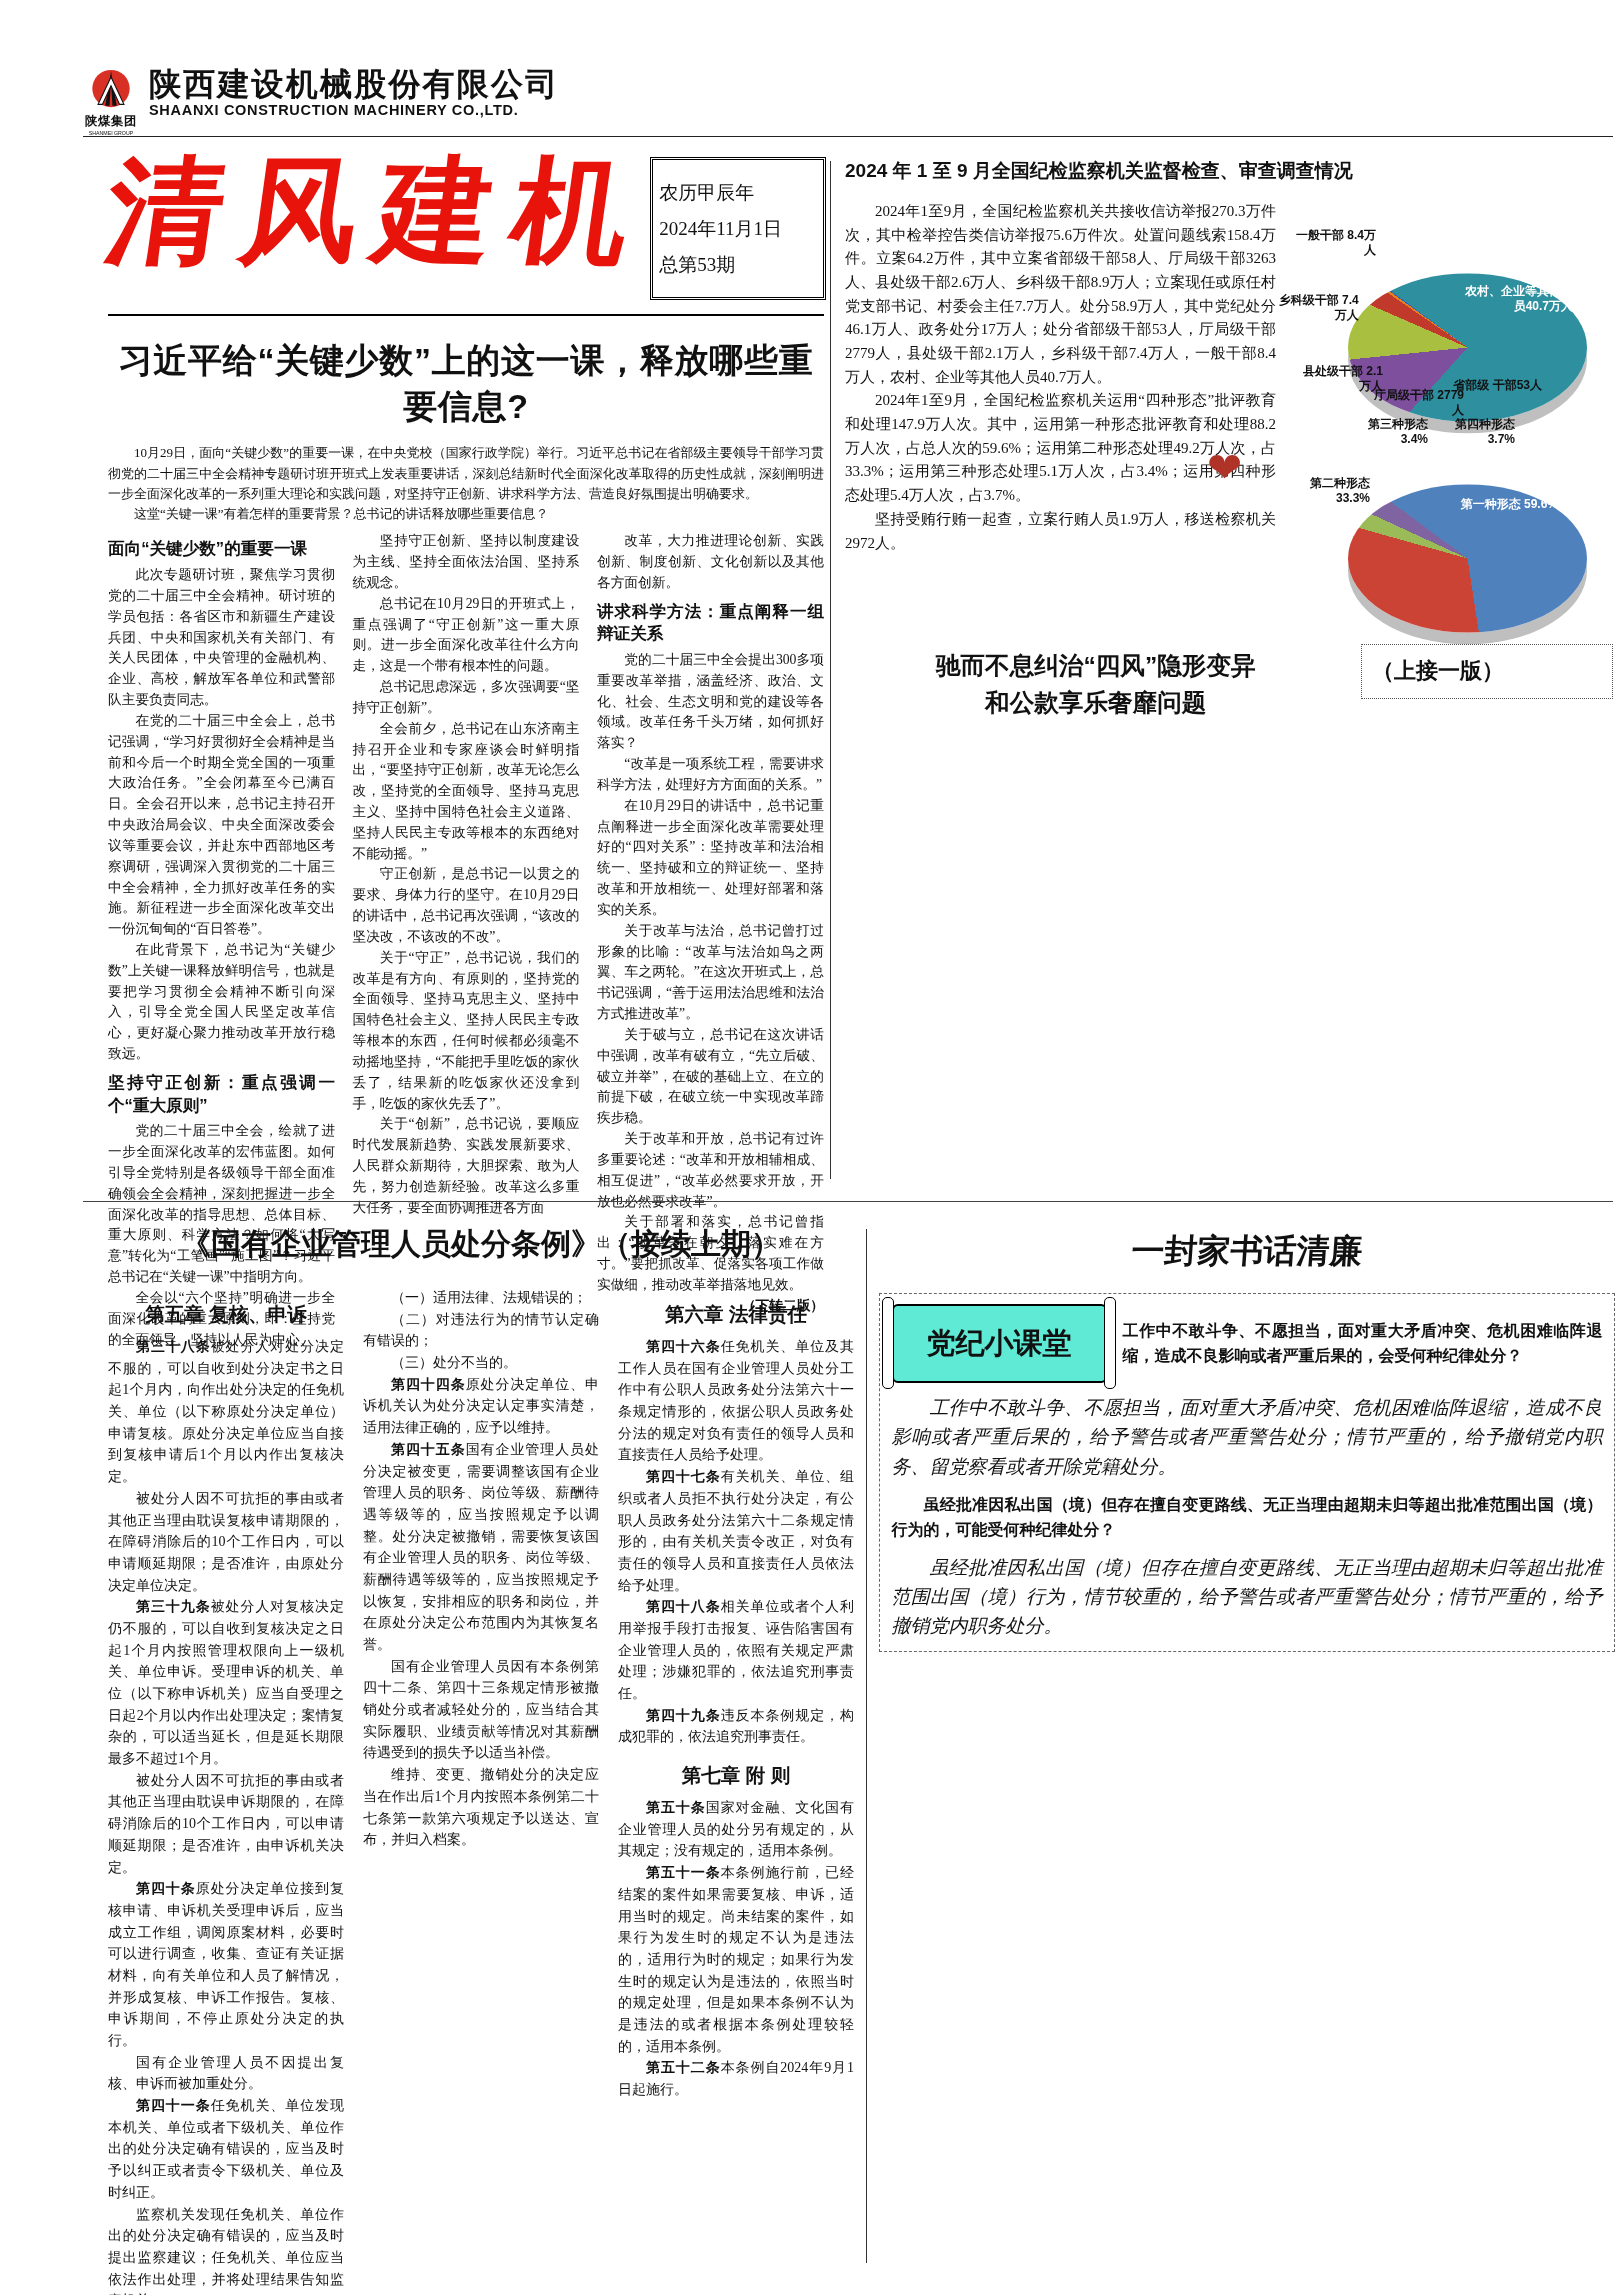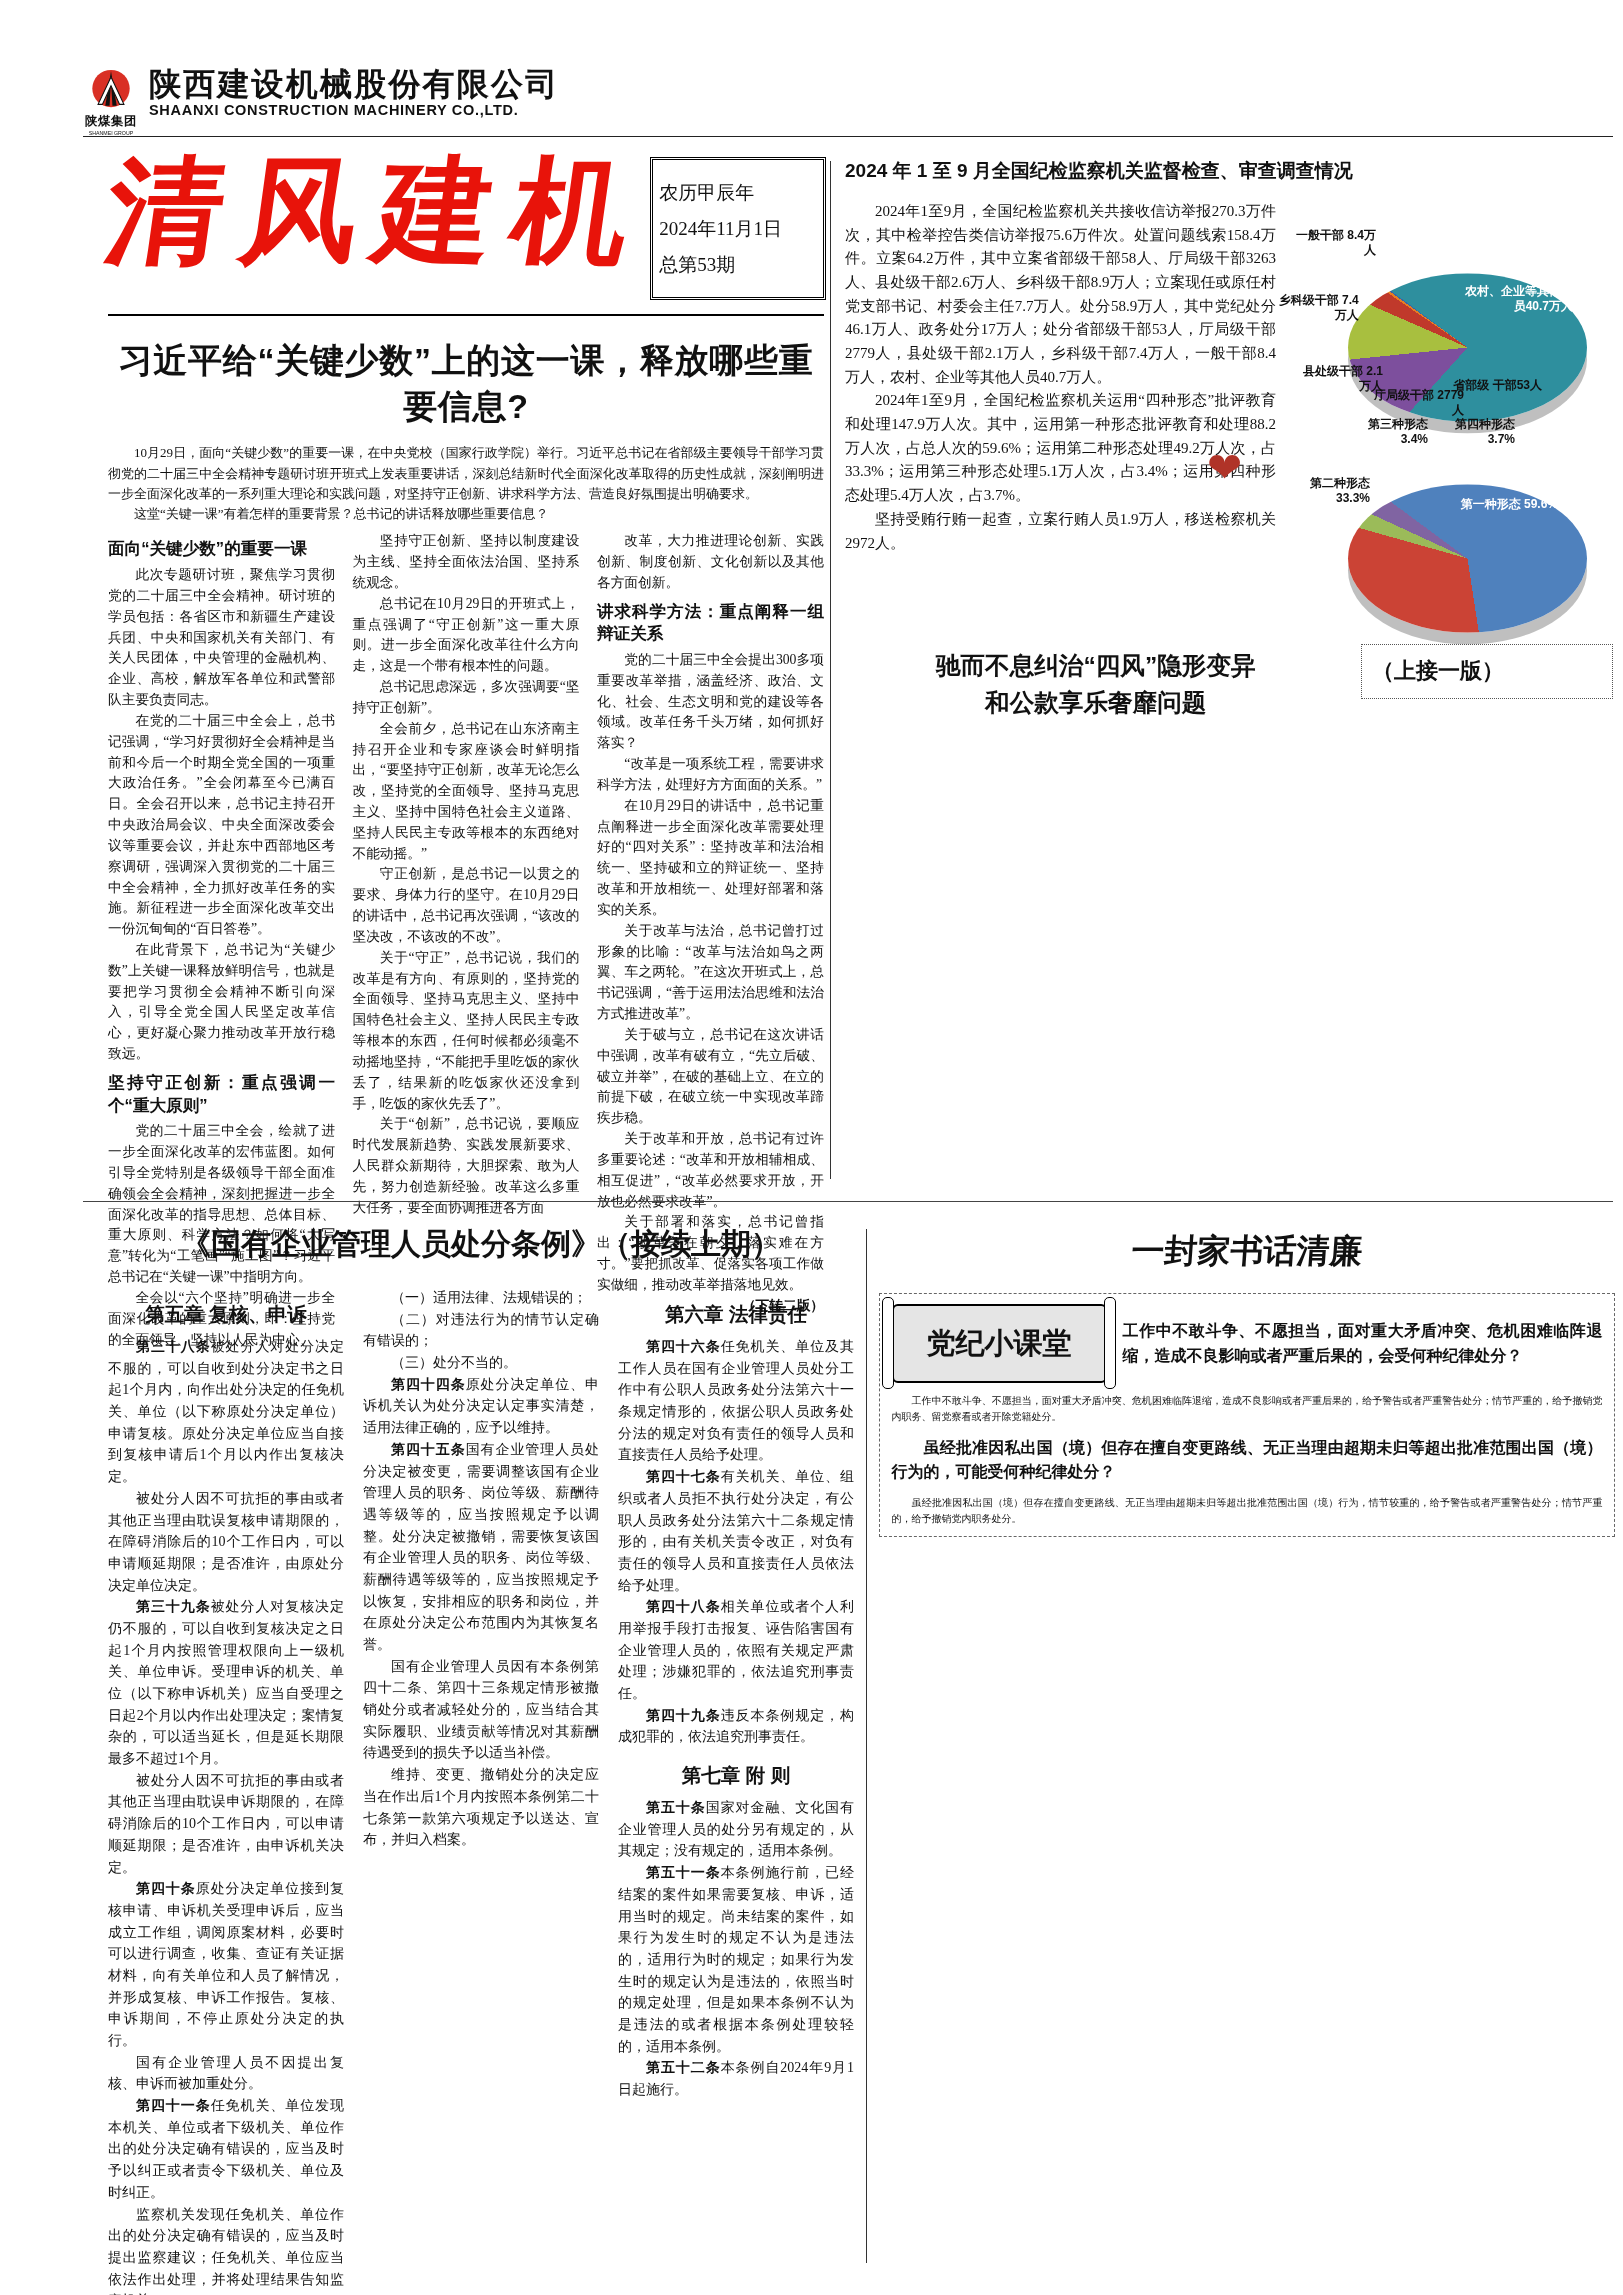--- a/index.html
+++ b/index.html
@@ -71,26 +71,26 @@
   .law-col b{font-family:"Liberation Sans",sans-serif;}
   .bot-right{position:absolute;left:879px;top:1229px;width:736px;}
   .letter-title{font-family:"DejaVu Serif",serif;font-size:33px;font-weight:bold;text-align:center;
       margin:0 0 19px;transform:skewX(-4deg);}
   .letter p{font-size:13.7px;line-height:1.52;text-indent:2em;text-align:justify;margin:0;}
   
   .classroom{margin-top:16px;border:1.4px dashed #666;padding:10px 11.6px;}
   .cls-head{display:flex;align-items:center;gap:16px;}
   .banner{width:211px;height:75px;border:2.2px solid #000;border-radius:5.8px;position:relative;
       display:flex;align-items:center;justify-content:center;
-      font-family:"Liberation Sans",sans-serif;font-size:29px;font-weight:bold;background:#e5e5e5;}
+      font-family:"Liberation Sans",sans-serif;font-size:29px;font-weight:bold;background:#5eead4;}
   .banner::before,.banner::after{content:"";position:absolute;width:10px;height:90px;border:1.4px solid #000;
       border-radius:5px;background:#fff;top:-9.4px;}
   .banner::before{left:-11.6px;} .banner::after{right:-11.6px;}
   .cls-q{flex:1;font-family:"Liberation Sans",sans-serif;font-size:16px;font-weight:bold;line-height:1.55;text-align:justify;}
-  .cls-a{font-size:10px;line-height:1.55;text-indent:2em;text-align:justify;margin:10px 0 0;}
+  .cls-a{font-size:19px;line-height:1.55;text-indent:2em;text-align:justify;margin:10px 0 0;font-style:italic;}
   .cls-q2{font-family:"Liberation Sans",sans-serif;font-size:16px;font-weight:bold;line-height:1.55;
       text-indent:2em;text-align:justify;margin:11.6px 0 0;}
 </style>
 </head>
 <body>
 
 <div class="page">
 
   <div class="hdr">
     <div class="logo-badge">

